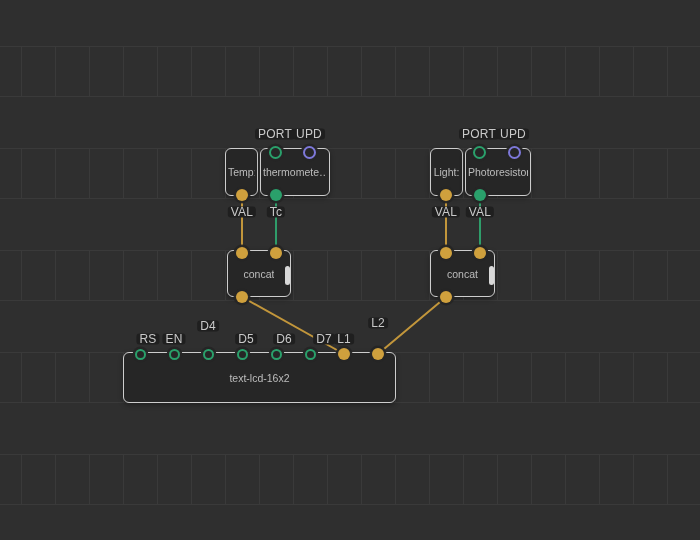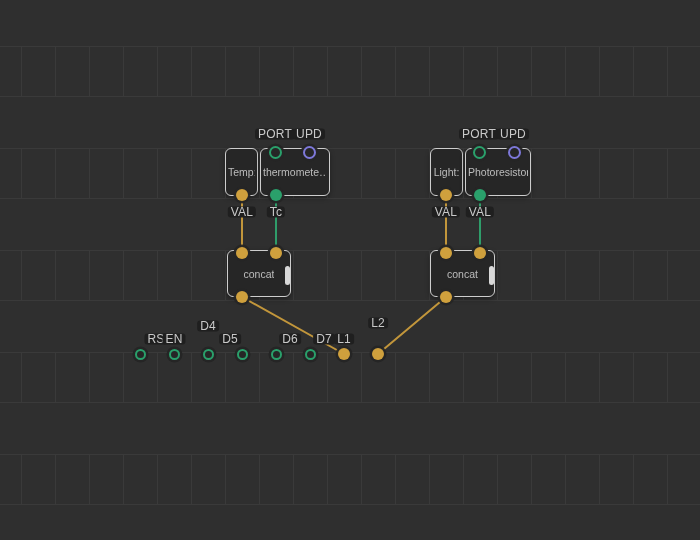--- a/index.html
+++ b/index.html
@@ -67,20 +67,23 @@
     <span class="node-title">Photoresistor</span>
   </div>
   <div class="node" style="left:227px;top:250px;width:64px;height:47px">
     <span class="node-title">concat</span>
     <span class="variadic-tab" style="left:57px;top:15px"></span>
   </div>
   <div class="node" style="left:430px;top:250px;width:65px;height:47px">
     <span class="node-title">concat</span>
     <span class="variadic-tab" style="left:58px;top:15px"></span>
   </div>
+  <div class="node" style="left:123px;top:352px;width:273px;height:51px">
+    <span class="node-title">text-lcd-16x2</span>
+  </div>
 
   <svg class="wires" width="700" height="540">
     <line x1="242" y1="195" x2="242" y2="253" stroke-width="2" stroke-linecap="round" stroke="#c2963b"></line>
     <line x1="276" y1="195" x2="276" y2="253" stroke-width="2" stroke-linecap="round" stroke="#2f9d6a"></line>
     <line x1="446" y1="195" x2="446" y2="253" stroke-width="2" stroke-linecap="round" stroke="#c2963b"></line>
     <line x1="480" y1="195" x2="480" y2="253" stroke-width="2" stroke-linecap="round" stroke="#2f9d6a"></line>
     <line x1="242" y1="297" x2="344" y2="354" stroke-width="2" stroke-linecap="round" stroke="#c2963b"></line>
     <line x1="446" y1="297" x2="378" y2="354" stroke-width="2" stroke-linecap="round" stroke="#c2963b"></line>
   </svg>
 
@@ -113,22 +116,22 @@
   <span class="pill" style="left:275px;top:134px">PORT</span>
   <span class="pill" style="left:309px;top:134px">UPD</span>
   <span class="pill" style="left:479px;top:134px">PORT</span>
   <span class="pill" style="left:513px;top:134px">UPD</span>
 
   <span class="pill" style="left:242px;top:212px">VAL</span>
   <span class="pill" style="left:276px;top:212px">Tc</span>
   <span class="pill" style="left:446px;top:212px">VAL</span>
   <span class="pill" style="left:480px;top:212px">VAL</span>
 
-  <span class="pill" style="left:156px;top:339px">RS</span>
+  <span class="pill" style="left:148px;top:339px">RS</span>
   <span class="pill" style="left:174px;top:339px">EN</span>
   <span class="pill" style="left:208px;top:326px">D4</span>
-  <span class="pill" style="left:230px;top:339px">D5</span>
-  <span class="pill" style="left:290px;top:339px">D6</span>
+  <span class="pill" style="left:246px;top:339px">D5</span>
+  <span class="pill" style="left:284px;top:339px">D6</span>
   <span class="pill" style="left:324px;top:339px">D7</span>
   <span class="pill" style="left:344px;top:339px">L1</span>
   <span class="pill" style="left:378px;top:323px">L2</span>
 
 </div>
 
 </body></html>

